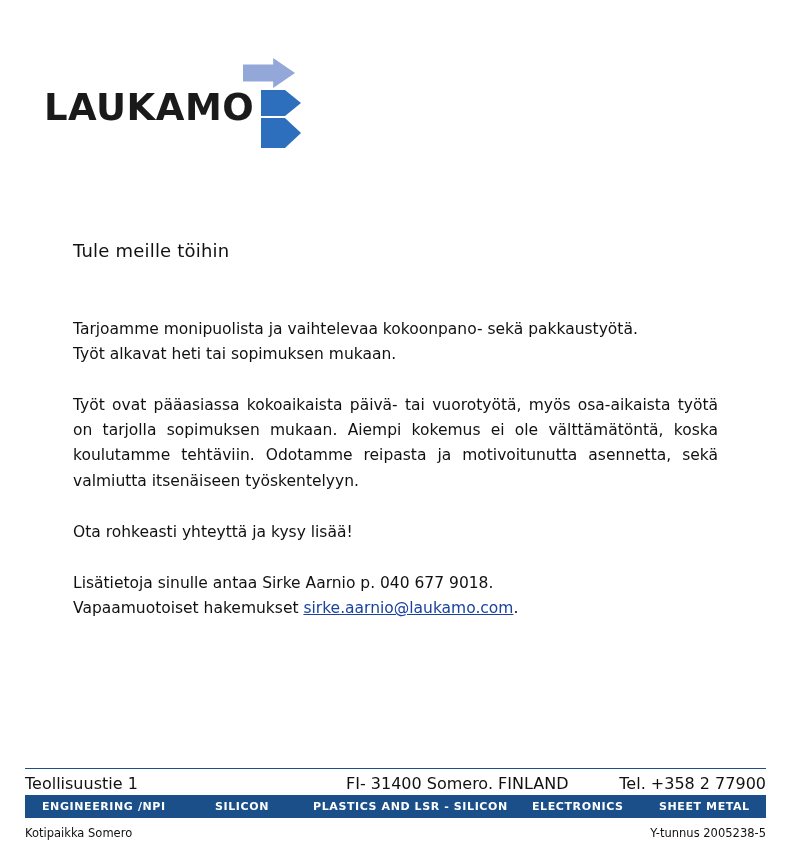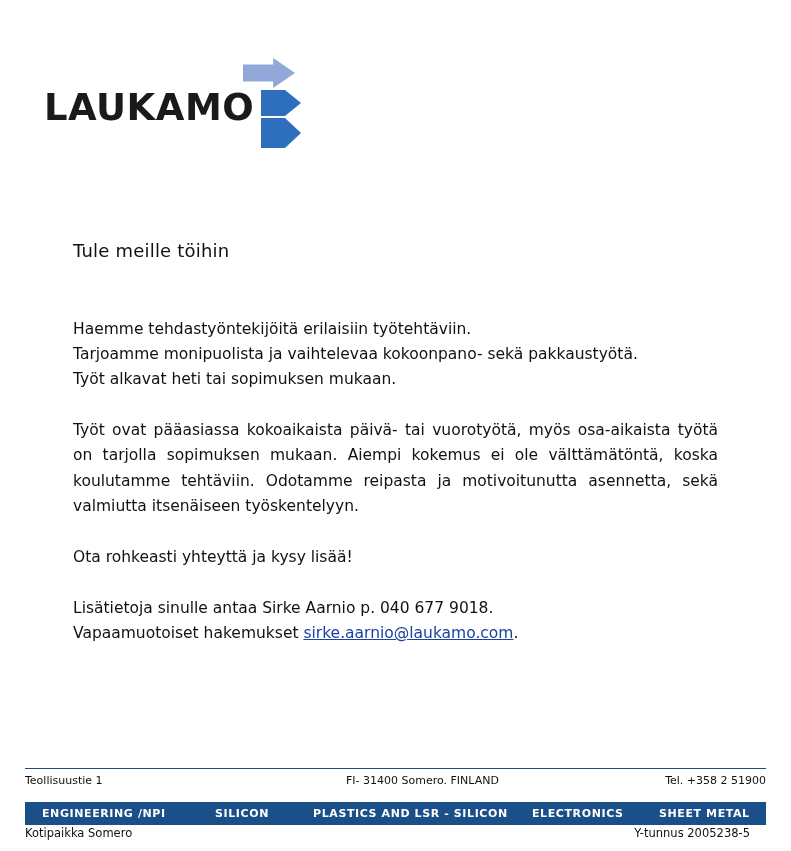--- a/index.html
+++ b/index.html
@@ -124,21 +124,21 @@
     width: 741px;
     height: 1px;
     background: #1a4f8a;
   }
   .footer-meta {
     position: absolute;
     left: 25px;
     top: 6px;
     width: 741px;
     height: 18px;
-    font-size: 11px;
+    font-size: 16px;
     color: #111111;
   }
   .footer-meta .left {
     position: absolute;
     left: 0;
     top: 0;
   }
   .footer-meta .center {
     position: absolute;
     left: 285px;
@@ -146,21 +146,21 @@
     margin-left: 36px;
   }
   .footer-meta .right {
     position: absolute;
     right: 0;
     top: 0;
   }
   .footer-bar {
     position: absolute;
     left: 25px;
-    top: 34px;
+    top: 27px;
     width: 741px;
     height: 23px;
     background: #1a4f8a;
     color: #ffffff;
     font-size: 11px;
     font-weight: bold;
     letter-spacing: 0.6px;
   }
   .footer-bar span {
     position: absolute;
@@ -182,21 +182,21 @@
     font-size: 11.5px;
     color: #111111;
   }
   .footer-bottom .left {
     position: absolute;
     left: 0;
     top: 0;
   }
   .footer-bottom .right {
     position: absolute;
-    right: 16px;
+    right: 0;
     top: 0;
   }
 </style>
 </head>
 <body>
 
 <div class="page">
 
   <div class="logo-block">
     <div class="logo-wordmark">LAUKAMO</div>
@@ -205,21 +205,20 @@
       <div class="arrow arrow-mid"></div>
       <div class="arrow arrow-bot"></div>
     </div>
   </div>
 
   <div class="content">
 
     <h1 class="doc-title">Tule meille töihin</h1>
 
     <p class="para">
-      <span class="line">Haemme tehdastyöntekijöitä erilaisiin työtehtäviin.</span>
       <span class="line">Tarjoamme monipuolista ja vaihtelevaa kokoonpano- sekä pakkaustyötä.</span>
       <span class="line">Työt alkavat heti tai sopimuksen mukaan.</span>
     </p>
 
     <p class="para justify">Työt ovat pääasiassa kokoaikaista päivä- tai vuorotyötä, myös osa-aikaista työtä on tarjolla sopimuksen mukaan. Aiempi kokemus ei ole välttämätöntä, koska koulutamme tehtäviin. Odotamme reipasta ja motivoitunutta asennetta, sekä valmiutta itsenäiseen työskentelyyn.</p>
 
     <p class="para">Ota rohkeasti yhteyttä ja kysy lisää!</p>
 
     <p class="para">
       <span class="line">Lisätietoja sinulle antaa Sirke Aarnio p. 040 677 9018.</span>
@@ -227,21 +226,21 @@
     </p>
 
   </div>
 
   <div class="footer">
     <div class="footer-top-rule"></div>
 
     <div class="footer-meta">
       <span class="left">Teollisuustie 1</span>
       <span class="center">FI- 31400 Somero. FINLAND</span>
-      <span class="right">Tel. +358 2 51900</span>
+      <span class="right">Tel. +358 2 77900</span>
     </div>
 
     <div class="footer-bar">
       <span class="fb-0">ENGINEERING /NPI</span>
       <span class="fb-1">SILICON</span>
       <span class="fb-2">PLASTICS AND LSR - SILICON</span>
       <span class="fb-3">ELECTRONICS</span>
       <span class="fb-4">SHEET METAL</span>
     </div>
 

